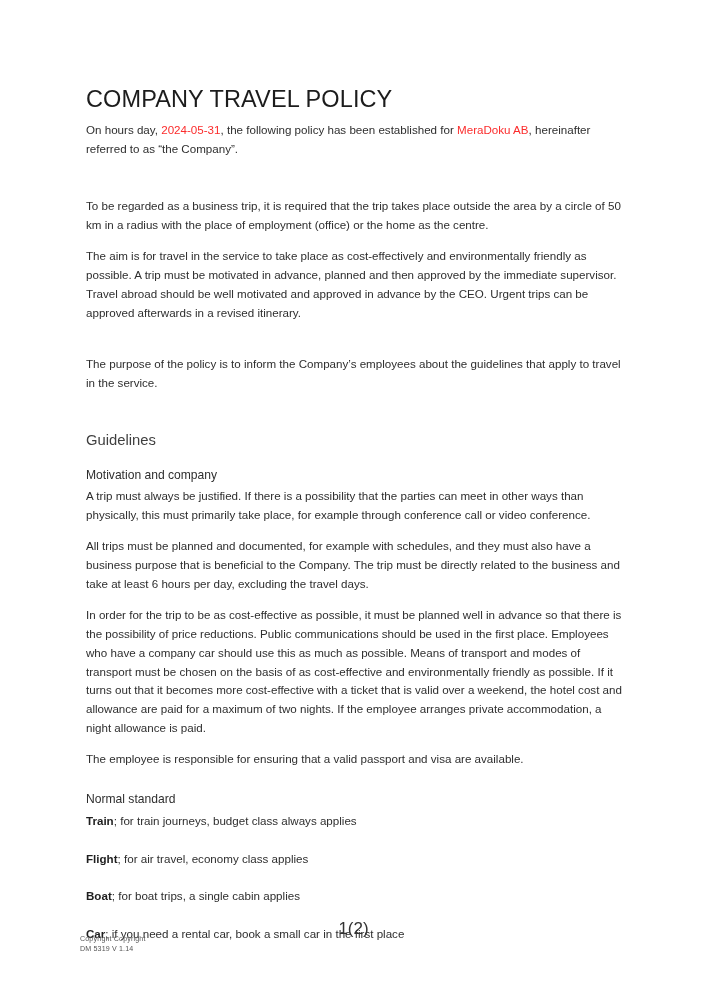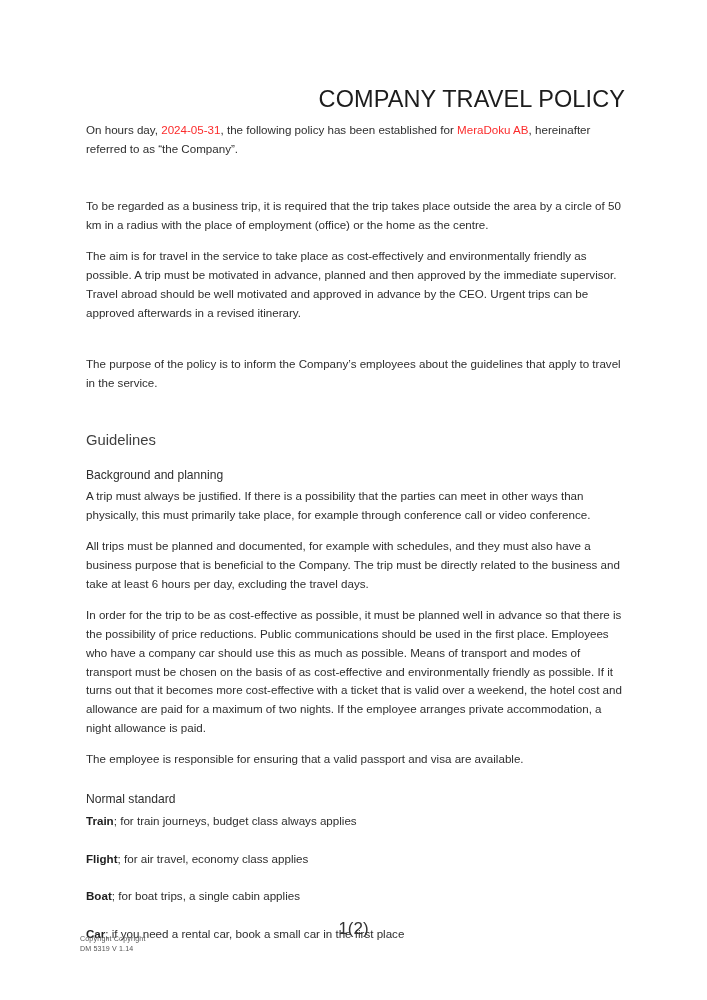--- a/index.html
+++ b/index.html
@@ -33,21 +33,20 @@
   }
 
   .doc-title {
     font-size: 23.5px;
     font-weight: 400;
     color: #1c1c1c;
     letter-spacing: 0.1px;
     line-height: 1.12;
     margin: 0 0 9px 0;
     white-space: nowrap;
-    text-align: right;
   }
 
   p.body-text {
     font-size: 11.6px;
     line-height: 1.62;
     color: #2e2e2e;
     margin: 0 0 12.5px 0;
     text-align: left;
   }
 
@@ -128,21 +127,21 @@
     <div class="spacer-md"></div>
 
     <p class="body-text">The purpose of the policy is to inform the Company’s employees about the guidelines that apply to travel in the service.</p>
 
     <div class="spacer-lg"></div>
 
     <h2 class="section-heading">Guidelines</h2>
 
     <div class="spacer-sm"></div>
 
-    <h3 class="sub-heading">Background and planning</h3>
+    <h3 class="sub-heading">Motivation and company</h3>
     <p class="body-text">A trip must always be justified. If there is a possibility that the parties can meet in other ways than physically, this must primarily take place, for example through conference call or video conference.</p>
     <p class="body-text">All trips must be planned and documented, for example with schedules, and they must also have a business purpose that is beneficial to the Company. The trip must be directly related to the business and take at least 6 hours per day, excluding the travel days.</p>
     <p class="body-text">In order for the trip to be as cost-effective as possible, it must be planned well in advance so that there is the possibility of price reductions. Public communications should be used in the first place. Employees who have a company car should use this as much as possible. Means of transport and modes of transport must be chosen on the basis of as cost-effective and environmentally friendly as possible. If it turns out that it becomes more cost-effective with a ticket that is valid over a weekend, the hotel cost and allowance are paid for a maximum of two nights. If the employee arranges private accommodation, a night allowance is paid.</p>
     <p class="body-text">The employee is responsible for ensuring that a valid passport and visa are available.</p>
 
     <div class="spacer-sm"></div>
 
     <h3 class="sub-heading">Normal standard</h3>
 
     <p class="std-line"><b>Train</b><span>; for train journeys, budget class always applies</span></p>

